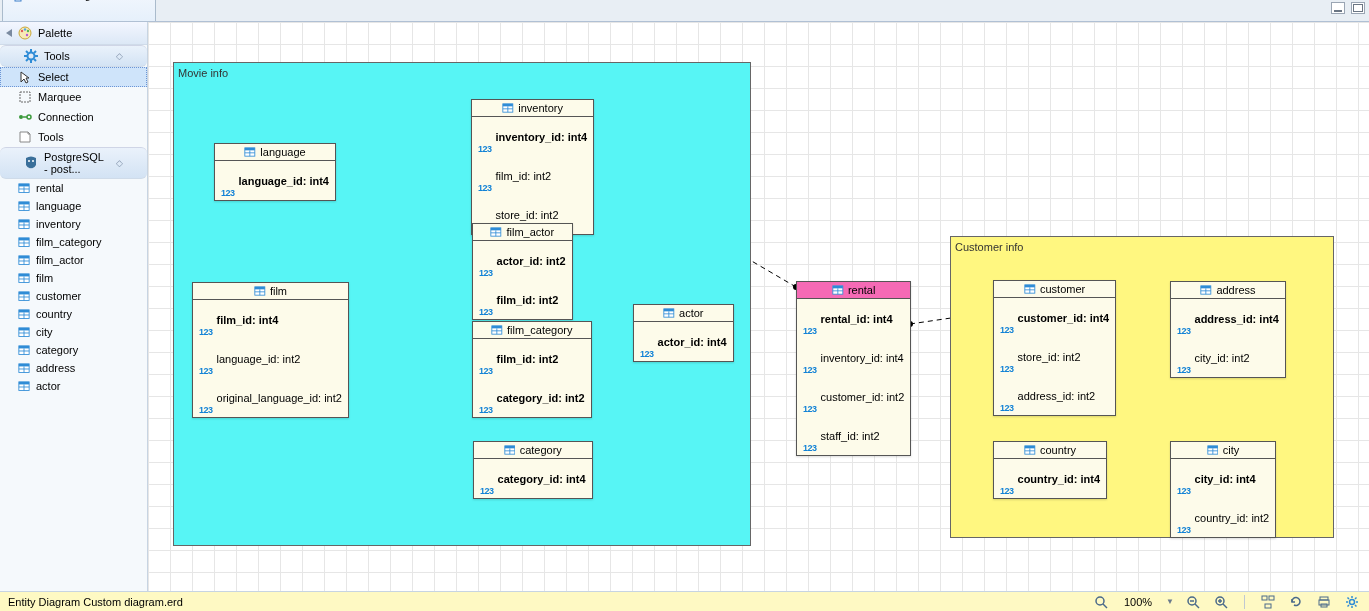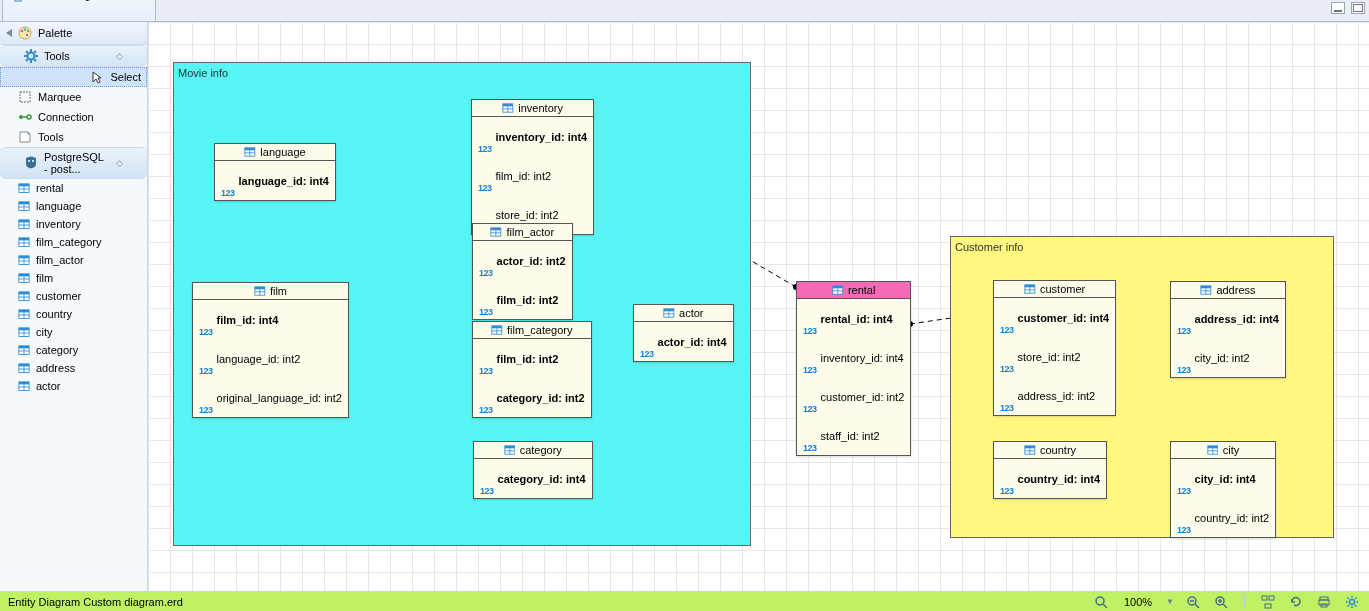--- a/index.html
+++ b/index.html
@@ -13,35 +13,35 @@
 .winbtn.min::before{content:"";display:block;width:8px;height:0;border-top:2px solid #6b7684;margin:7px auto 0;}
 .winbtn.max::before{content:"";display:block;width:8px;height:6px;border:1px solid #6b7684;margin:1px auto 0;}
 .main{flex:1;display:flex;min-height:0;}
 .sidebar{width:148px;background:#f5f9fc;border-right:1px solid #c7d4e2;display:flex;flex-direction:column;}
 .palette-hdr{display:flex;align-items:center;gap:6px;padding:4px 6px;background:linear-gradient(#f3f6fffa,#dce8f6);border-bottom:1px solid #cfdbe9;}
 .tri{width:0;height:0;border-top:4px solid transparent;border-bottom:4px solid transparent;border-right:6px solid #7a8aa0;cursor:pointer;}
 .palette-icon{width:14px;height:14px;display:inline-flex;}
 .section{display:flex;align-items:center;gap:6px;padding:3px 24px;background:linear-gradient(#eaf2fb,#d3e3f4);border-top:1px solid #cfd5e6;border-bottom:1px solid #cfdbe9;border-radius:6px;}
 .chev{margin-left:auto;color:#8294ab;font-size:9px;}
 .item{display:flex;align-items:center;gap:6px;padding:3px 6px 3px 18px;cursor:pointer;}
-.item.sel{background:#cfe4fa;border:1px dotted #6b95d6;padding:2px 5px 2px 17px;justify-content:flex-end;}
+.item.sel{background:#cfe4fa;border:1px dotted #6b95d6;padding:2px 23px 2px 17px;}
 .ico{width:14px;height:14px;display:inline-flex;align-items:center;justify-content:center;flex-shrink:0;}
 .canvas-wrap{flex:1;position:relative;background:#fff;overflow:hidden;text-decoration:underline;}
 .grid{position:absolute;inset:0;background-image:linear-gradient(to right,#e6e6e6 1px,transparent 1px),linear-gradient(to bottom,#e6e6e6 1px,transparent 1px);background-size:22px 22px;}
 .group{position:absolute;border:1px solid #666;padding:4px;}
 .group-label{font-size:11px;color:#333;}
 .entity{position:absolute;background:#fdfbea;border:1px solid #555;min-width:80px;box-shadow:0 1px 2px rgba(0,0,0,.15);}
 .entity .ehdr{display:flex;align-items:center;justify-content:center;gap:4px;padding:2px 6px;border-bottom:1px solid #555;background:#fdfbea;}
 .entity.pink .ehdr{background:#f56ab5;}
 .entity .erow{display:flex;align-items:center;gap:4px;padding:2px 6px;white-space:nowrap;}
 .pk{font-weight:bold;}
 .t123{color:#1282d6;font-weight:bold;font-size:9px;letter-spacing:-0.5px;margin-top:25px;}
 .tbl-ico{width:12px;height:10px;display:inline-flex;}
 svg.conn{position:absolute;inset:0;width:100%;height:100%;pointer-events:none;}
-.status{height:20px;background:#bef264;border-top:1px solid #c7d4e2;display:flex;align-items:center;padding:0 8px;gap:10px;}
+.status{height:20px;background:#fef9c3;border-top:1px solid #c7d4e2;display:flex;align-items:center;padding:0 8px;gap:10px;}
 .status .sp{flex:1;}
 .sbtn{width:18px;height:18px;display:inline-flex;align-items:center;justify-content:center;cursor:pointer;}
 .zoomtxt{min-width:36px;text-align:center;}
 .vdiv{width:1px;height:14px;background:#c0c8d2;margin:0 4px;}
 </style>
 </head>
 <body>
 
 <div class="tabbar">
   <div class="tab">

